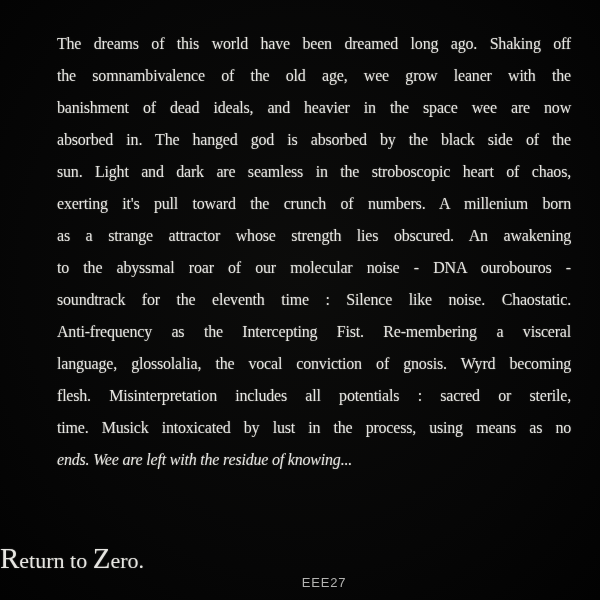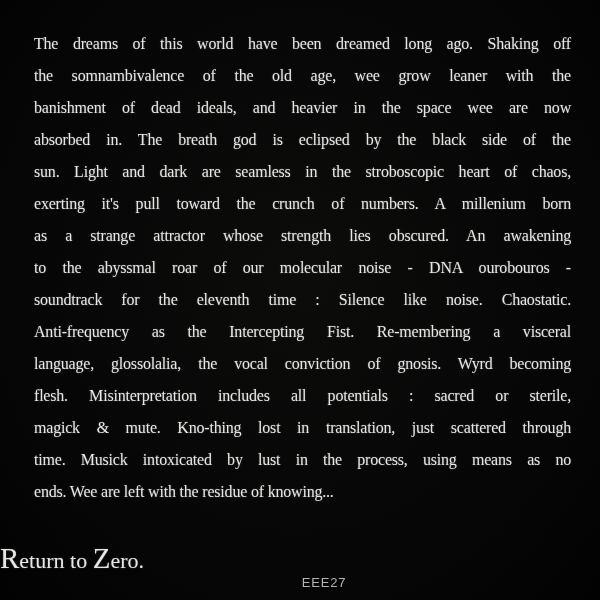--- a/index.html
+++ b/index.html
@@ -23,24 +23,26 @@
     color: #e7e6e2;
     font-size: 16px;
     letter-spacing: -0.2px;
     text-shadow: 0 0 2px rgba(235, 235, 228, 0.28);
   }
   .line {
     line-height: 32px;
     height: 32px;
     text-align: justify;
     text-align-last: justify;
+    margin-left: 23px;
   }
   .line.last {
     text-align: center;
     text-align-last: left;
+    font-style: italic;
   }
   .closing {
     position: absolute;
     left: 0;
     top: 541px;
     width: 600px;
     text-align: left;
     color: #e7e6e2;
     font-size: 22px;
     line-height: 34px;
@@ -65,30 +67,29 @@
 </style>
 </head>
 <body>
 
 <div class="page">
 
   <div class="text-block">
     <div class="line">The dreams of this world have been dreamed long ago. Shaking off</div>
     <div class="line">the somnambivalence of the old age, wee grow leaner with the</div>
     <div class="line">banishment of dead ideals, and heavier in the space wee are now</div>
-    <div class="line">absorbed in. The breath god is eclipsed by the black side of the</div>
+    <div class="line">absorbed in. The hanged god is absorbed by the black side of the</div>
     <div class="line">sun. Light and dark are seamless in the stroboscopic heart of chaos,</div>
     <div class="line">exerting it's pull toward the crunch of numbers. A millenium born</div>
     <div class="line">as a strange attractor whose strength lies obscured. An awakening</div>
     <div class="line">to the abyssmal roar of our molecular noise - DNA ourobouros -</div>
     <div class="line">soundtrack for the eleventh time : Silence like noise. Chaostatic.</div>
     <div class="line">Anti-frequency as the Intercepting Fist. Re-membering a visceral</div>
     <div class="line">language, glossolalia, the vocal conviction of gnosis. Wyrd becoming</div>
     <div class="line">flesh. Misinterpretation includes all potentials : sacred or sterile,</div>
-    <div class="line">magick &amp; mute. Kno-thing lost in translation, just scattered through</div>
     <div class="line">time. Musick intoxicated by lust in the process, using means as no</div>
     <div class="line last">ends. Wee are left with the residue of knowing...</div>
   </div>
 
   <div class="closing">
     <span class="bigcap">R</span><span>eturn to </span><span class="bigcap">Z</span><span>ero.</span>
   </div>
 
   <div class="catalog">EEE27</div>
 

